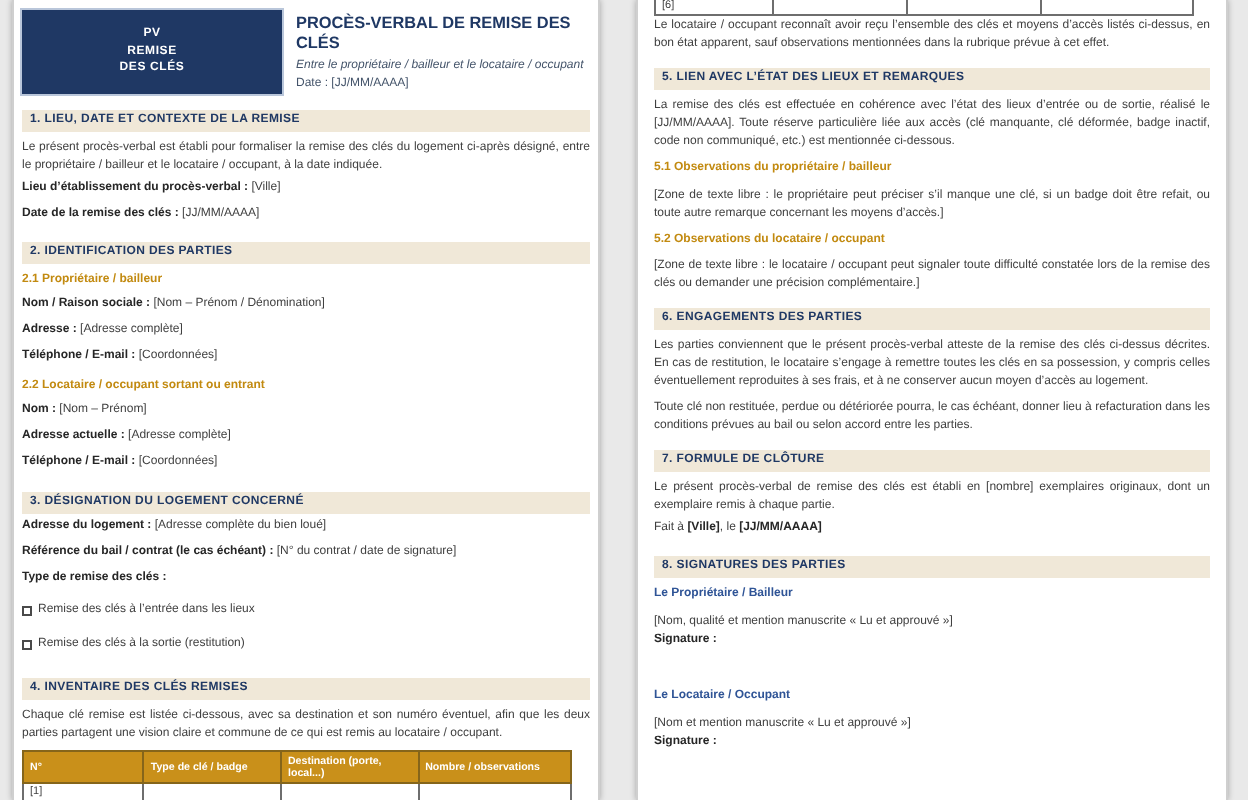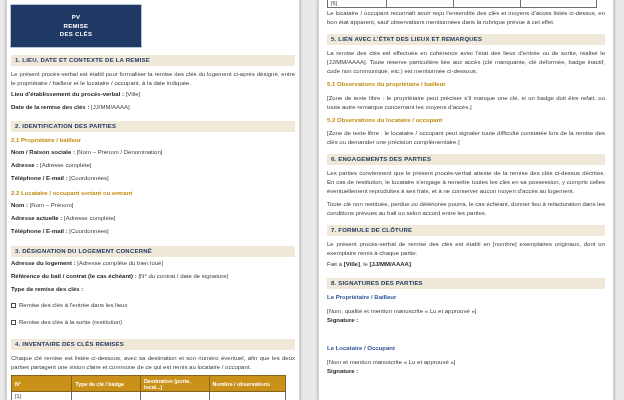--- a/index.html
+++ b/index.html
@@ -49,20 +49,25 @@
 </head>
 <body>
 
 <div class="page page1">
 
   <div class="doc-header">
     <div class="logo-box">
       <div>PV</div>
       <div>REMISE</div>
       <div>DES CLÉS</div>
+    </div>
+    <div class="title-block">
+      <div class="doc-title">PROCÈS-VERBAL DE REMISE DES CLÉS</div>
+      <div class="doc-subtitle">Entre le propriétaire / bailleur et le locataire / occupant</div>
+      <div class="doc-date">Date : [JJ/MM/AAAA]</div>
     </div>
   </div>
 
   <div class="secbar mt8">1. LIEU, DATE ET CONTEXTE DE LA REMISE</div>
   <p class="body">Le présent procès-verbal est établi pour formaliser la remise des clés du logement ci-après désigné, entre le propriétaire / bailleur et le locataire / occupant, à la date indiquée.</p>
   <p class="field"><span class="lbl">Lieu d’établissement du procès-verbal :</span> <span>[Ville]</span></p>
   <p class="field"><span class="lbl">Date de la remise des clés :</span> <span>[JJ/MM/AAAA]</span></p>
 
   <div class="secbar">2. IDENTIFICATION DES PARTIES</div>
   <div class="subhead">2.1 Propriétaire / bailleur</div>

